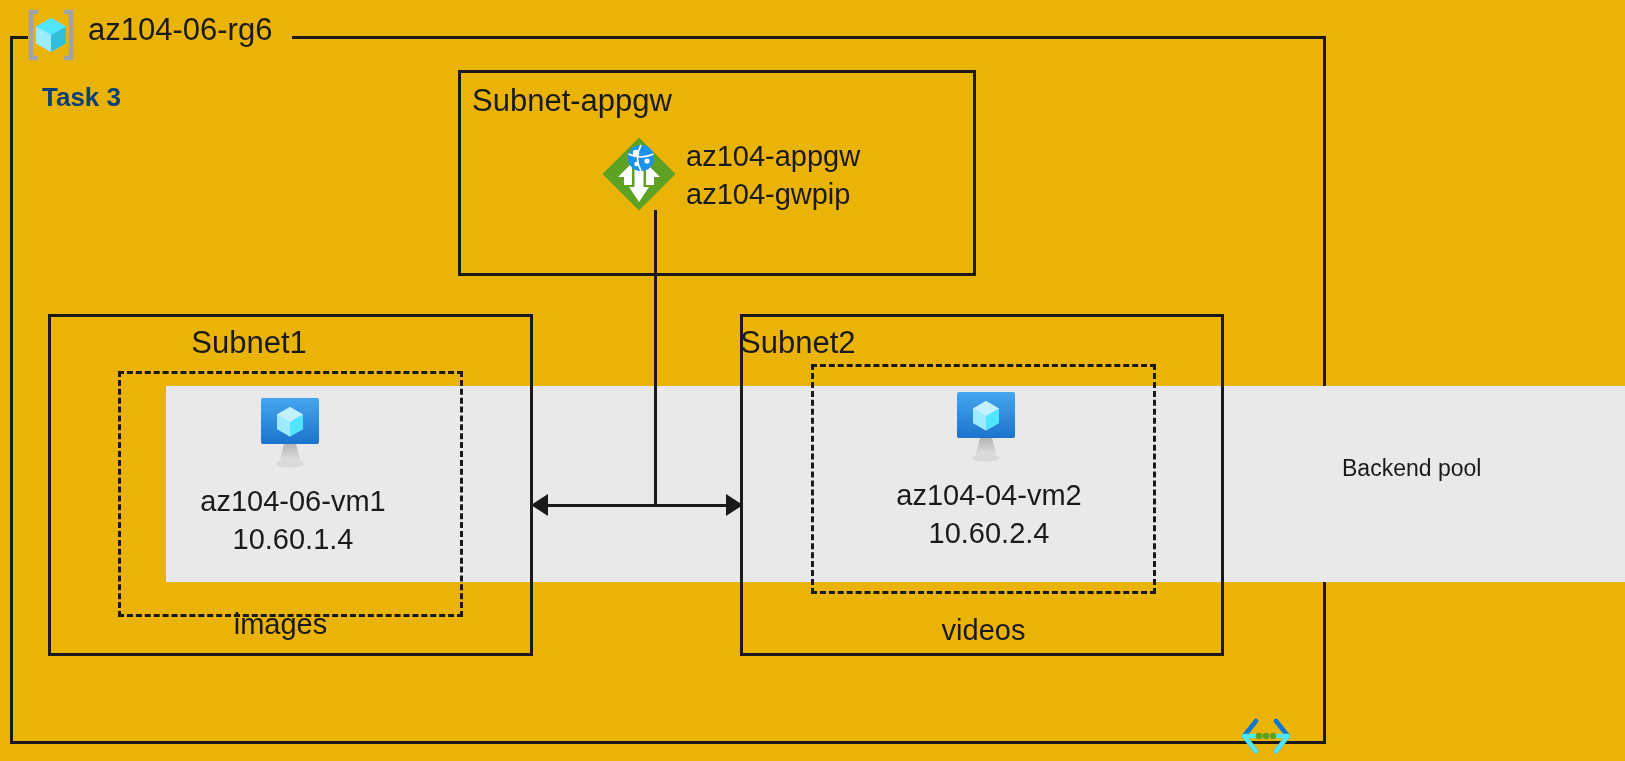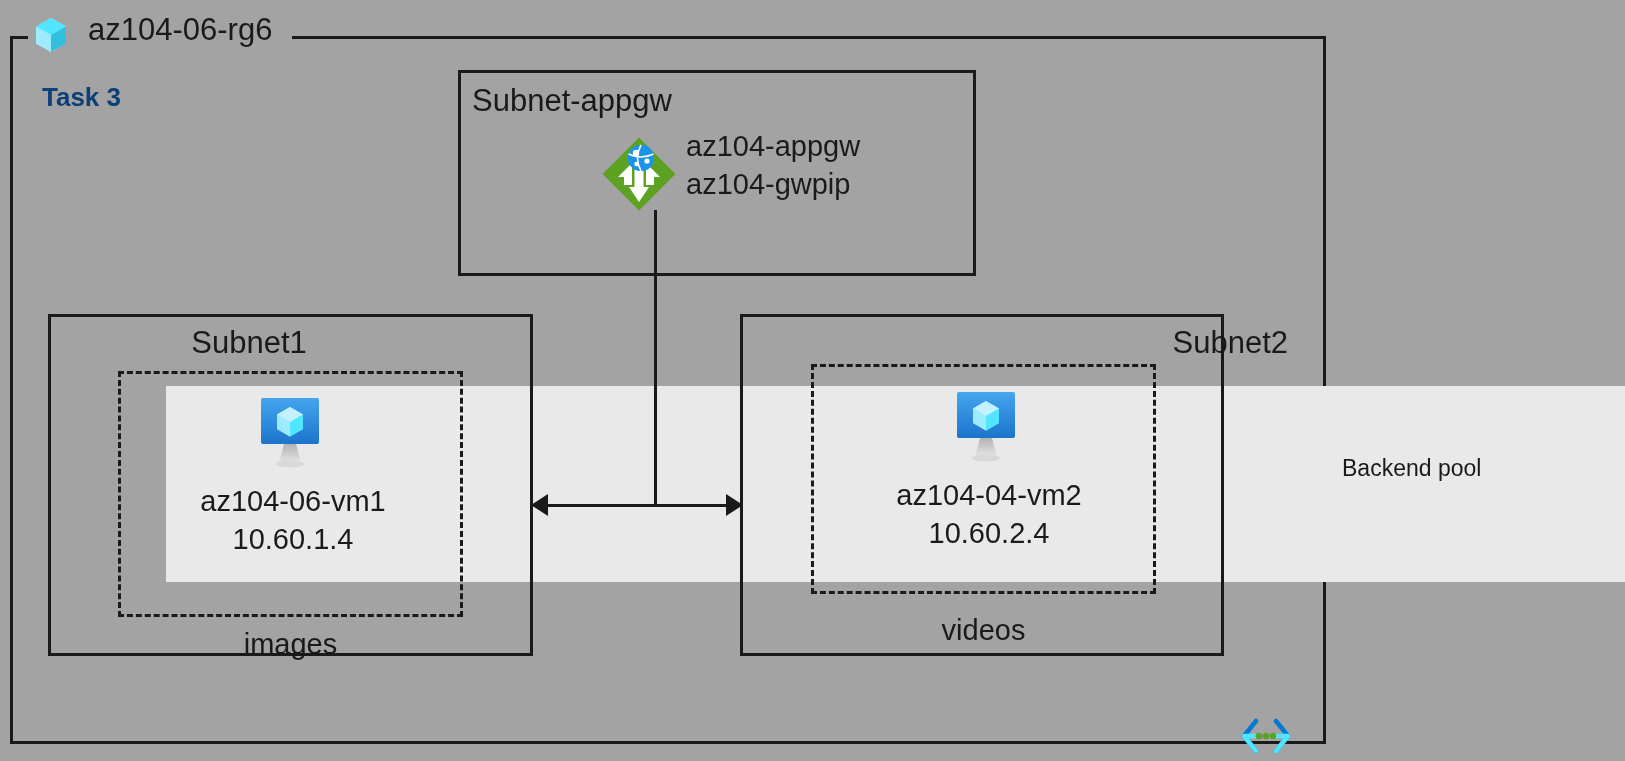--- a/index.html
+++ b/index.html
@@ -9,21 +9,21 @@
     background: #ffffff;
   }
   body {
     font-family: "Liberation Sans", "DejaVu Sans", sans-serif;
     color: #000000;
   }
   #canvas {
     position: relative;
     width: 1625px;
     height: 761px;
-    background: #a3a3a3;
+    background: #eab308;
     overflow: hidden;
   }
 
   
   .rg-border-top-left {
     position: absolute;
     left: 10px;
     top: 36px;
     width: 18px;
     height: 3px;
@@ -136,21 +136,21 @@
   }
 
   .subnet-title {
     position: absolute;
     font-size: 31px;
     color: #1a1a1a;
     white-space: nowrap;
   }
   #subnet-appgw-title { left: 472px; top: 83px; }
   #subnet1-title { left: 48px; top: 325px; width: 402px; text-align: center; }
-  #subnet2-title { left: 740px; top: 325px; width: 548px; text-align: right; }
+  #subnet2-title { left: 740px; top: 325px; width: 548px; text-align: left; }
 
   
   .dashed-box {
     position: absolute;
     border: 3px dashed #1a1a1a;
     box-sizing: border-box;
     background: transparent;
   }
   #vm1-dashed { left: 118px; top: 371px; width: 345px; height: 246px; }
   #vm2-dashed { left: 811px; top: 364px; width: 345px; height: 230px; }
@@ -178,35 +178,35 @@
   }
 
   
   .subnet-caption {
     position: absolute;
     font-size: 29px;
     color: #1a1a1a;
     white-space: nowrap;
     text-align: center;
   }
-  #subnet1-caption { left: 118px; top: 608px; width: 345px; margin-top: 20px; }
+  #subnet1-caption { left: 108px; top: 608px; width: 345px; }
   #subnet2-caption { left: 811px; top: 614px; width: 345px; }
 
   
   .appgw-icon {
     position: absolute;
     left: 600px;
     top: 135px;
     width: 78px;
     height: 78px;
   }
   .appgw-labels {
     position: absolute;
     left: 686px;
-    top: 127px;
+    top: 137px;
   }
   .appgw-labels div {
     font-size: 29px;
     line-height: 38px;
     color: #1a1a1a;
     white-space: nowrap;
   }
 
   
   .conn-vertical {

